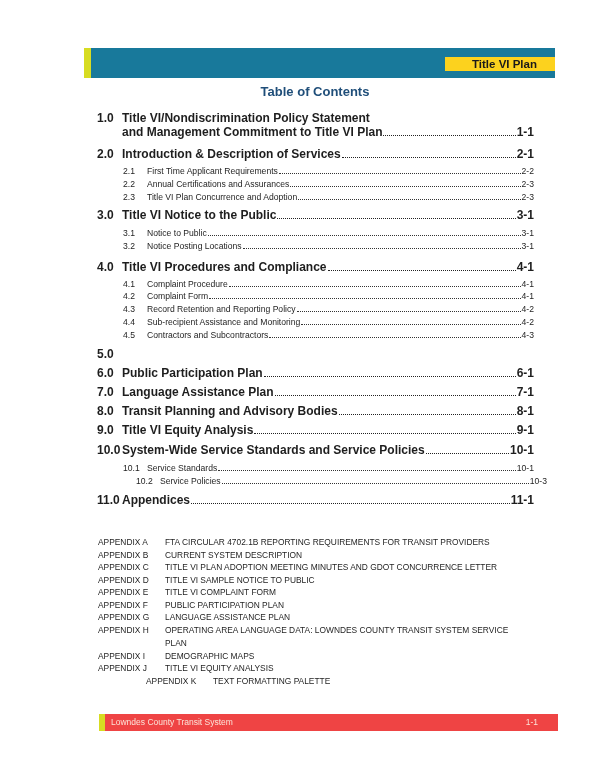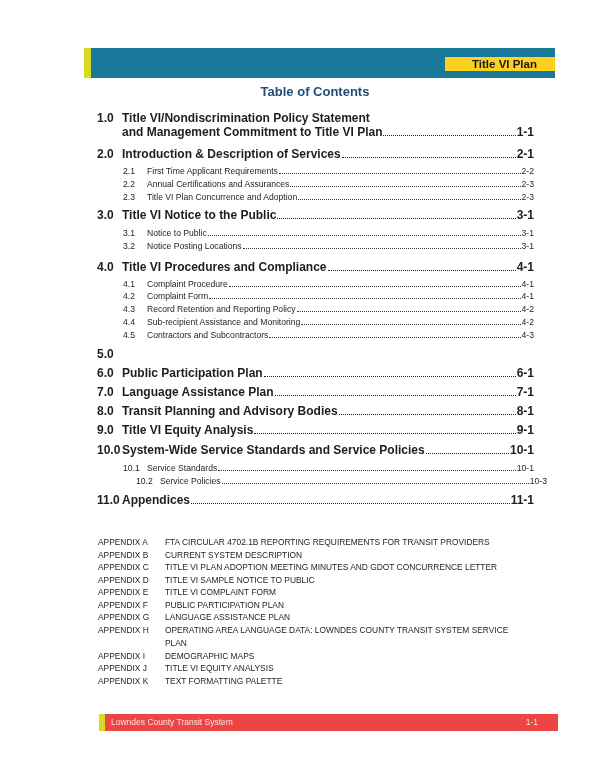--- a/index.html
+++ b/index.html
@@ -264,21 +264,21 @@
   <span class="desc">PLAN</span>
 </div>
 <div class="appx" style="top:650px;">
   <span class="lbl">APPENDIX I</span>
   <span class="desc">DEMOGRAPHIC MAPS</span>
 </div>
 <div class="appx" style="top:662px;">
   <span class="lbl">APPENDIX J</span>
   <span class="desc">TITLE VI EQUITY ANALYSIS</span>
 </div>
-<div class="appx" style="top:675px;">
+<div class="appx" style="top:675px;margin-left:48px;">
   <span class="lbl">APPENDIX K</span>
   <span class="desc">TEXT FORMATTING PALETTE</span>
 </div>
 
 <div class="footer-bar">
   <div class="footer-stripe"></div>
   <div class="footer-text">Lowndes County Transit System</div>
   <div class="footer-page">1-1</div>
 </div>
 

